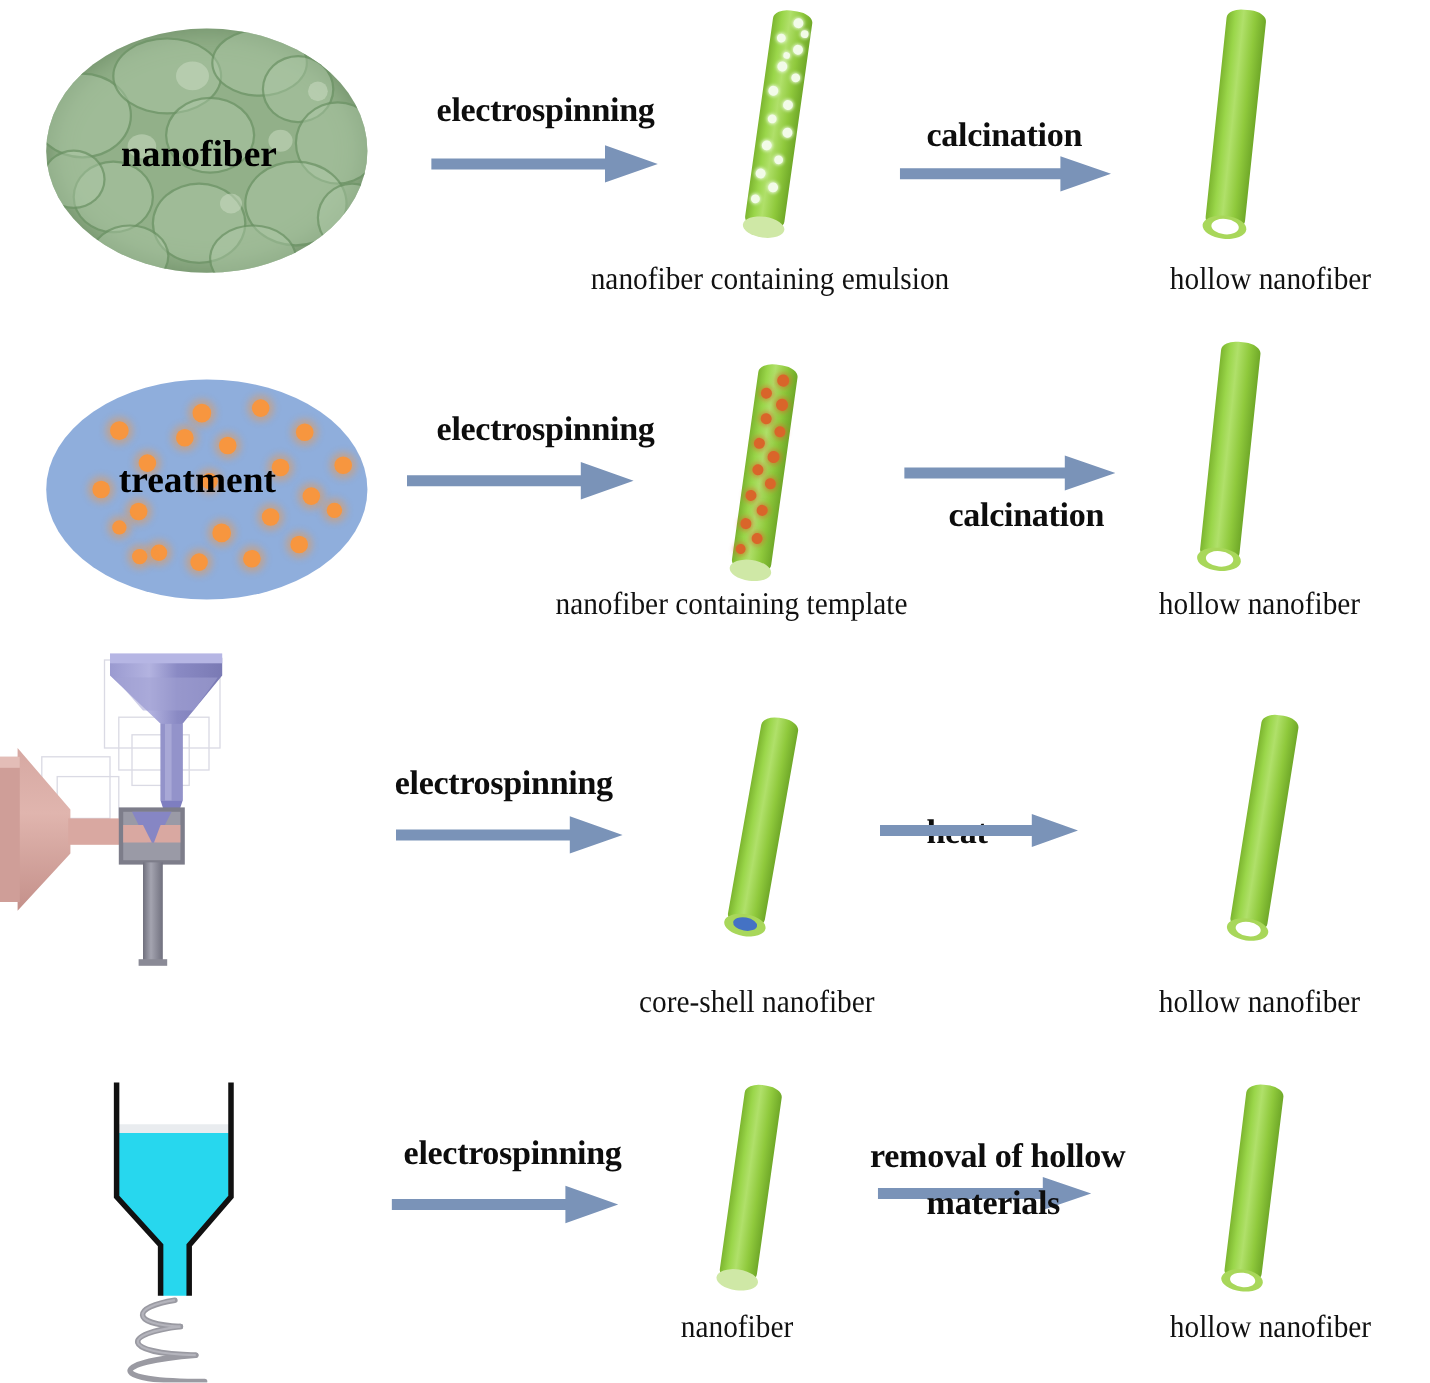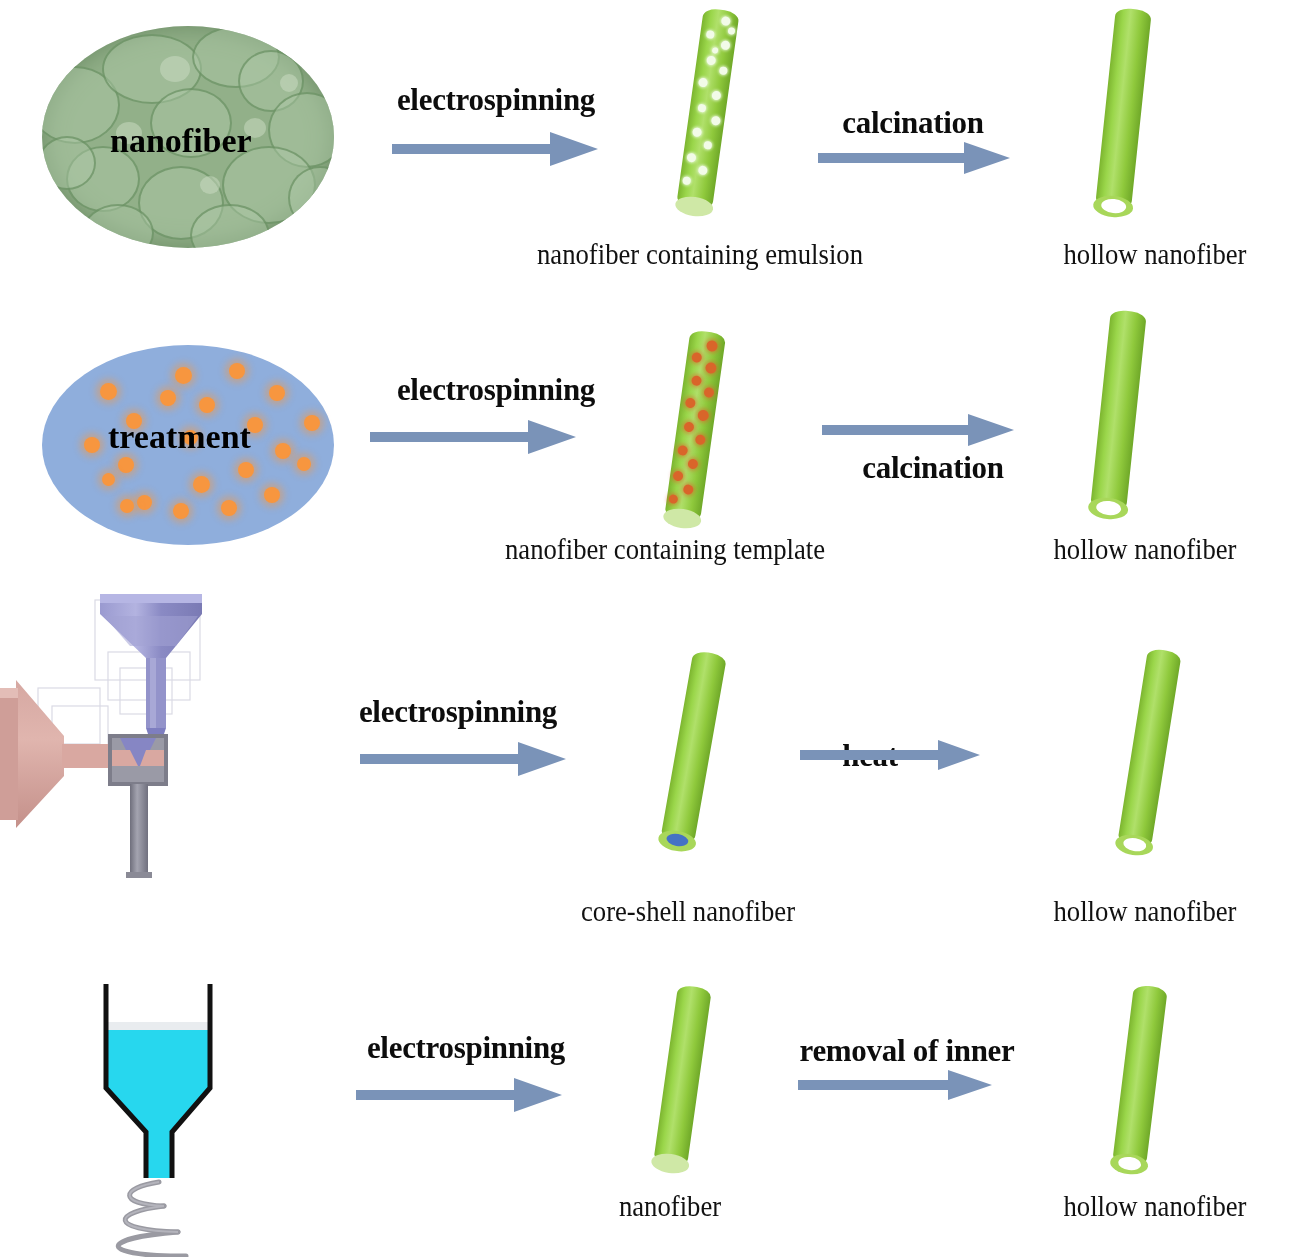--- a/index.html
+++ b/index.html
@@ -359,26 +359,27 @@
     <svg width="208" height="38" viewBox="0 0 208 38">
       <path d="M0,14 L158,14 L158,2 L206,19 L158,36 L158,24 L0,24 Z" fill="#7a93b8"></path>
     </svg>
   </div>
 
   <div class="tube" style="left:653px; top:985px; width:34px; height:180px; transform: rotate(8deg); transform-origin: 50% 100%;">
     <div class="tube-body"></div>
     <div class="tube-end" style="left:-2px; bottom:-8px; width:38px; height:19px; background:#cfe8a6;"></div>
   </div>
 
-  <div class="proc-label" style="left:762px; top:1033px; width:290px;">removal of inner</div>
+  <div class="proc-label" style="left:762px; top:1033px; width:290px;">removal of hollow</div>
   <div class="arrow" style="left:798px; top:1068px;">
     <svg width="196" height="34" viewBox="0 0 196 34">
       <path d="M0,12 L150,12 L150,2 L194,17 L150,32 L150,22 L0,22 Z" fill="#7a93b8"></path>
     </svg>
   </div>
+  <div class="proc-label" style="left:798px; top:1076px; width:210px;">materials</div>
 
   <div class="tube" style="left:1112px; top:985px; width:34px; height:180px; transform: rotate(7deg); transform-origin: 50% 100%;">
     <div class="tube-body"></div>
     <div class="tube-end" style="left:-2px; bottom:-9px; width:38px; height:20px; background:#a8d75a;"></div>
     <div class="tube-end" style="left:6px;  bottom:-5px; width:23px; height:13px; background:#ffffff;"></div>
   </div>
 
   <div class="caption" style="left:560px; top:1190px; width:220px;">nanofiber</div>
   <div class="caption" style="left:1010px; top:1190px; width:290px;">hollow nanofiber</div>
 

